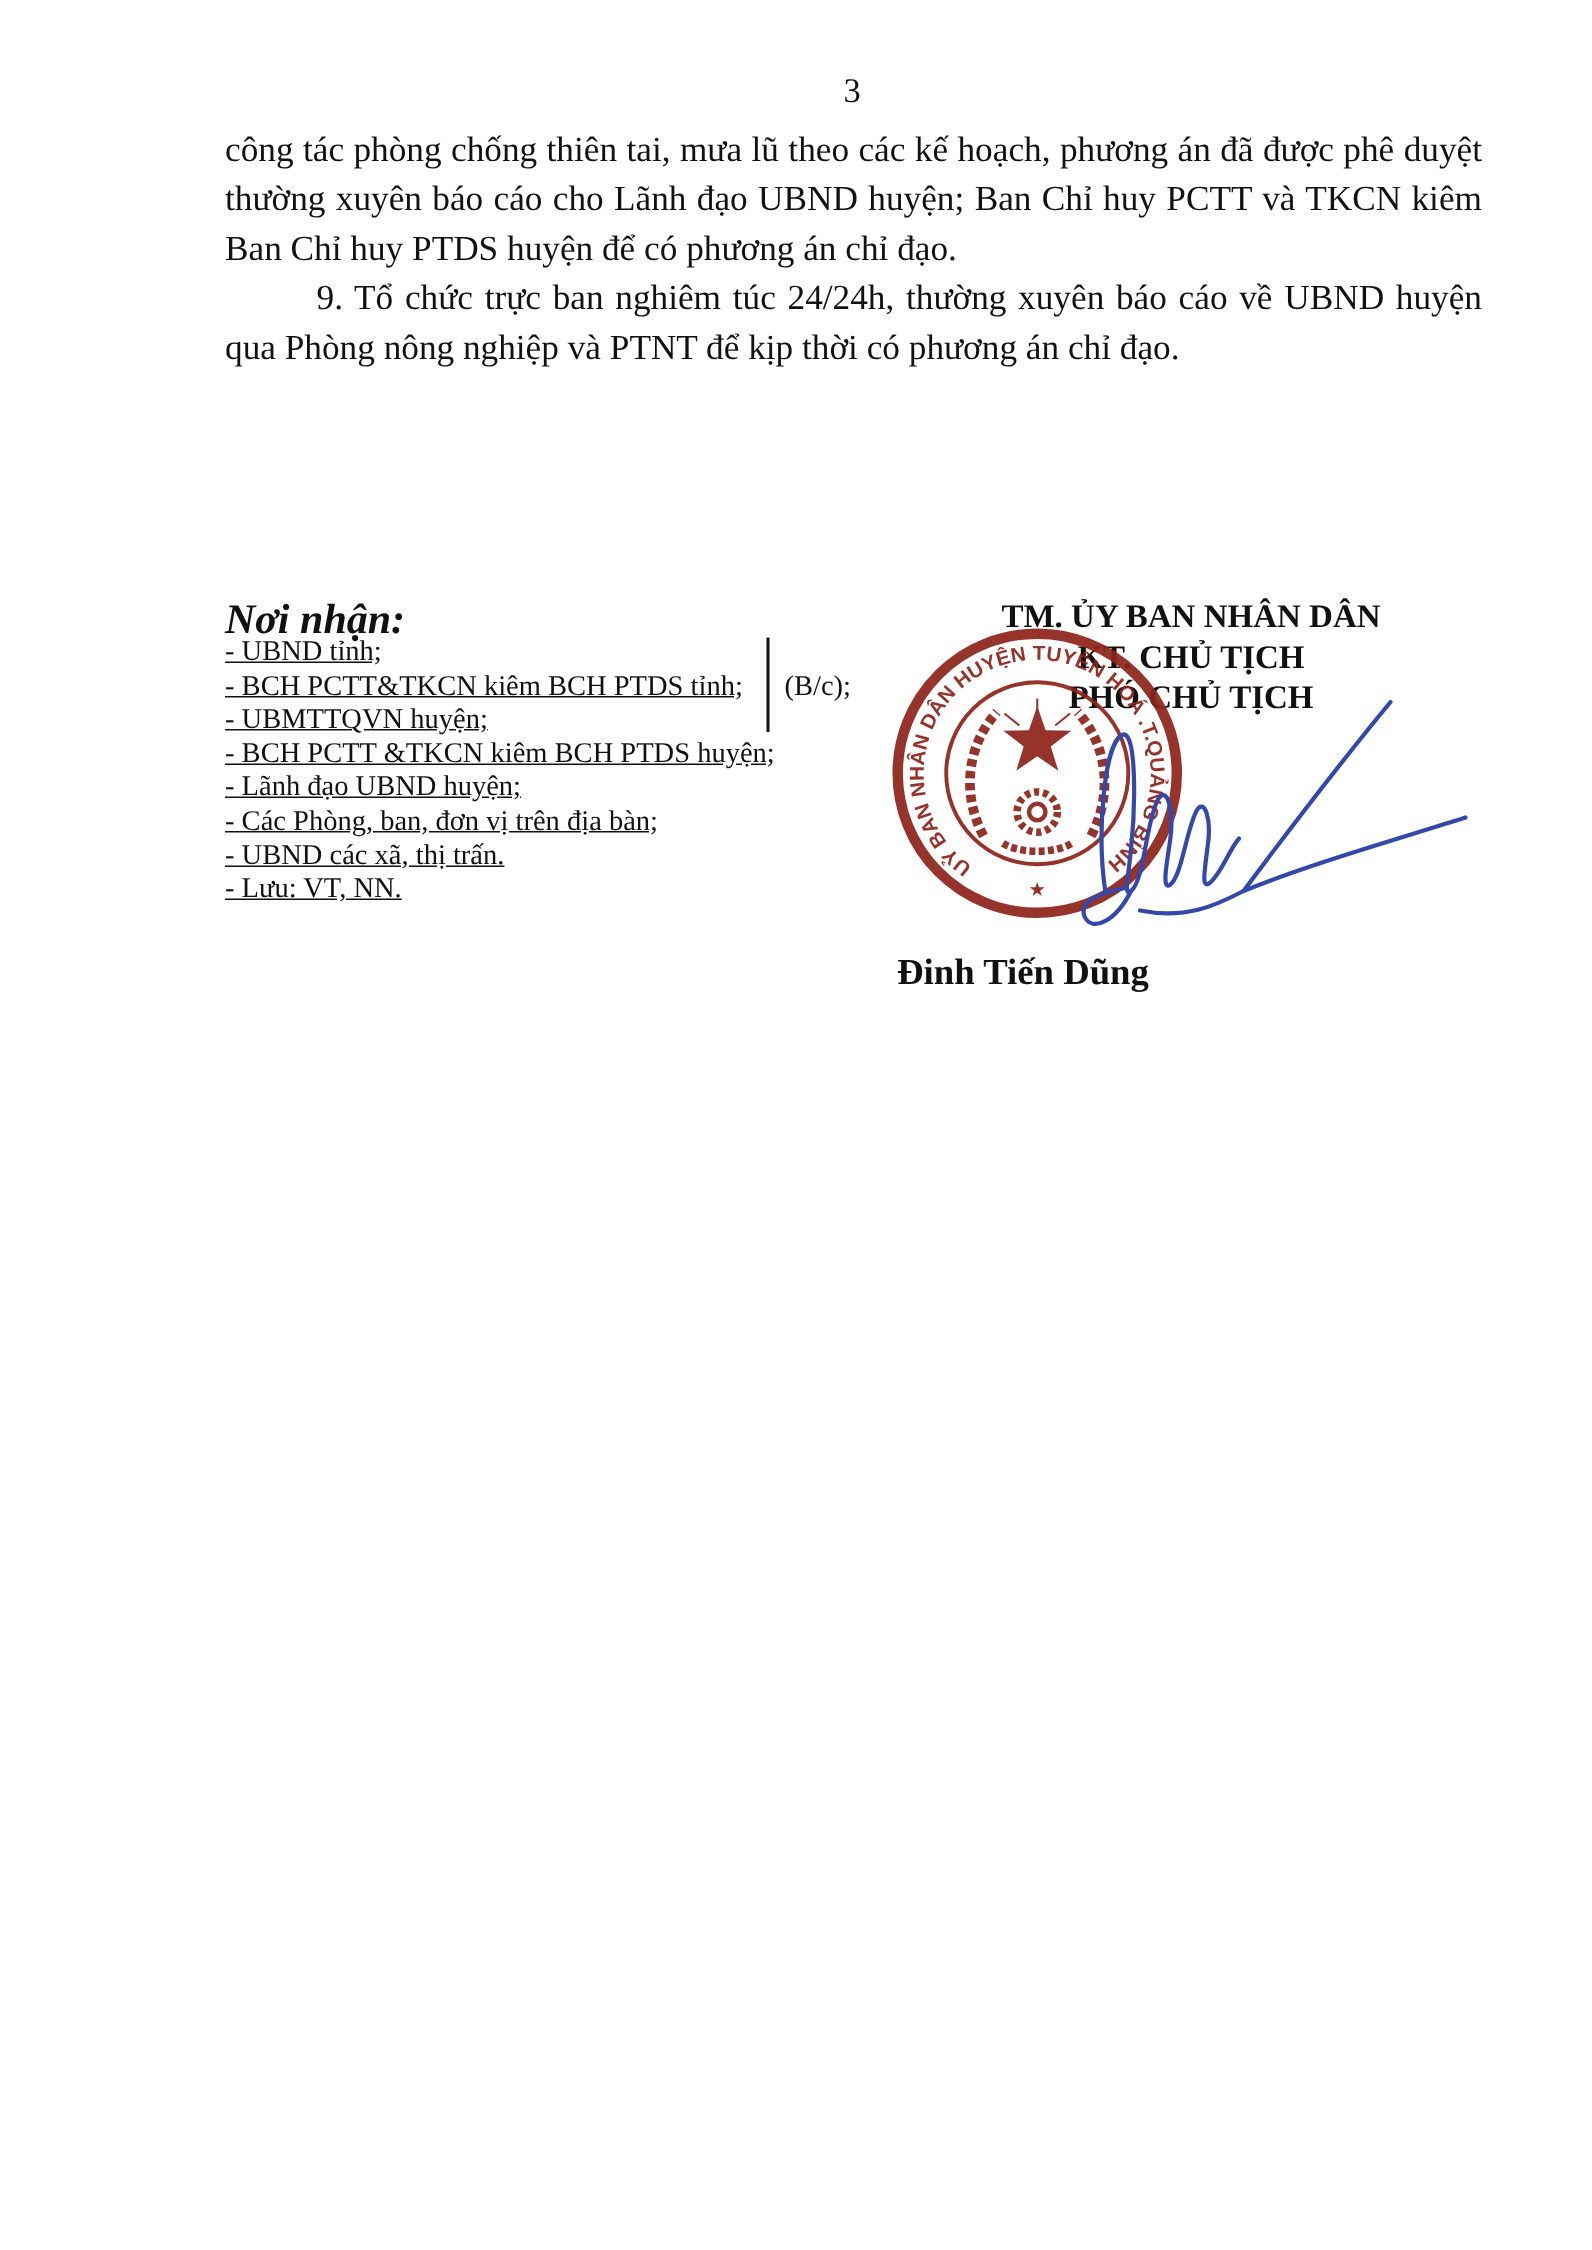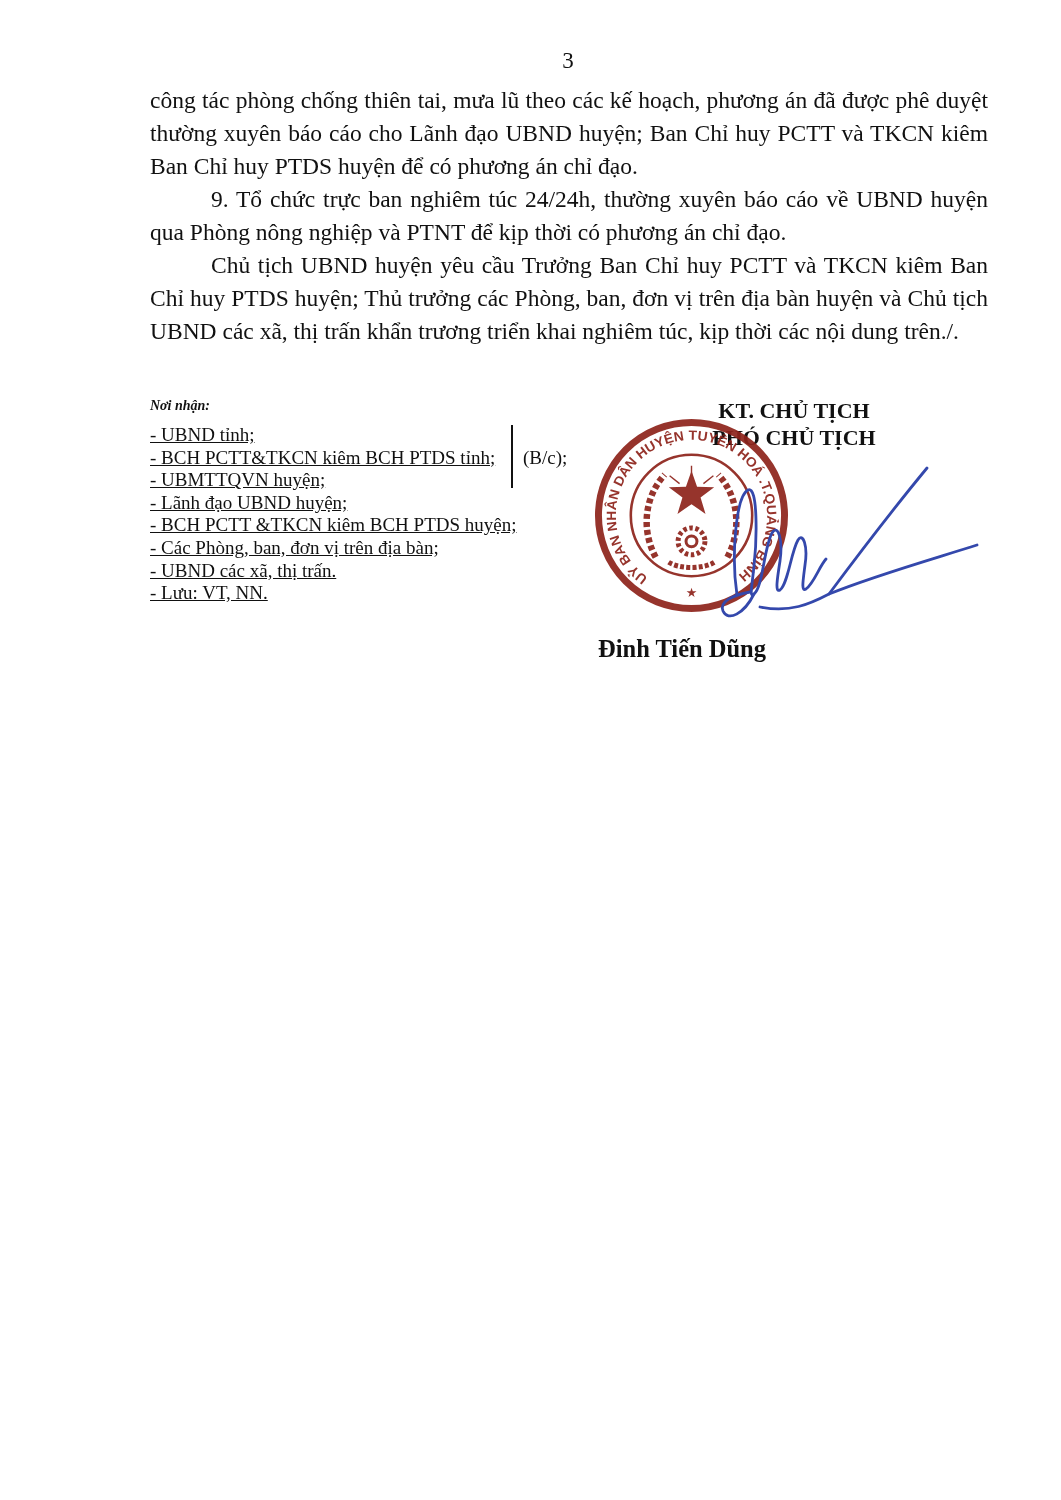--- a/index.html
+++ b/index.html
@@ -27,21 +27,21 @@
     font-size: 23.5px;
     line-height: 33px;
     text-align: justify;
   }
   .body-text p { margin: 0; text-indent: 61px; }
   .body-text p.no-indent { text-indent: 0; }
 
   .recipients-heading {
     position: absolute;
     left: 150px; top: 398px;
-    font-size: 14px;
+    font-size: 28px;
     font-weight: bold;
     font-style: italic;
   }
   .recipients {
     position: absolute;
     left: 150px; top: 424px;
     font-size: 19px;
     line-height: 22.6px;
     white-space: nowrap;
     text-decoration: underline;
@@ -110,40 +110,40 @@
 </head>
 <body>
 
 <div class="page">
 
   <div class="page-number">3</div>
 
   <div class="body-text">
     <p class="no-indent">công tác phòng chống thiên tai, mưa lũ theo các kế hoạch, phương án đã được phê duyệt thường xuyên báo cáo cho Lãnh đạo UBND huyện; Ban Chỉ huy PCTT và TKCN kiêm Ban Chỉ huy PTDS huyện để có phương án chỉ đạo.</p>
     <p>9. Tổ chức trực ban nghiêm túc 24/24h, thường xuyên báo cáo về UBND huyện qua Phòng nông nghiệp và PTNT để kịp thời có phương án chỉ đạo.</p>
-    <p>Chủ tịch UBND huyện yêu cầu Trưởng Ban Chỉ huy PCTT và TKCN kiêm Ban Chỉ huy PTDS huyện; Thủ trưởng các Phòng, ban, đơn vị trên địa bàn huyện và Chủ tịch UBND các xã, thị trấn khẩn trương triển khai nghiêm túc, kịp thời các nội dung trên./.</p>
   </div>
 
   <div class="recipients-heading">Nơi nhận:</div>
 
   <div class="recipients">
     <div>- UBND tỉnh;</div>
     <div>- BCH PCTT&amp;TKCN kiêm BCH PTDS tỉnh;</div>
     <div>- UBMTTQVN huyện;</div>
+    <div>- BCH PCTT &amp;TKCN kiêm BCH PTDS huyện;</div>
     <div>- Lãnh đạo UBND huyện;</div>
-    <div>- BCH PCTT &amp;TKCN kiêm BCH PTDS huyện;</div>
     <div>- Các Phòng, ban, đơn vị trên địa bàn;</div>
     <div>- UBND các xã, thị trấn.</div>
     <div>- Lưu: VT, NN.</div>
   </div>
 
   <div class="bracket-line"></div>
   <div class="bracket-note">(B/c);</div>
 
   <div class="sig-block">
+    <div>TM. ỦY BAN NHÂN DÂN</div>
     <div>KT. CHỦ TỊCH</div>
     <div>PHÓ CHỦ TỊCH</div>
   </div>
 
   <svg class="seal-svg" viewBox="0 0 200 200" aria-hidden="true">
 
     <circle class="seal-stroke" cx="100" cy="100" r="93.5" stroke-width="7"></circle>
     <circle class="seal-stroke" cx="100" cy="100" r="61" stroke-width="2.6"></circle>
 
     <defs>

